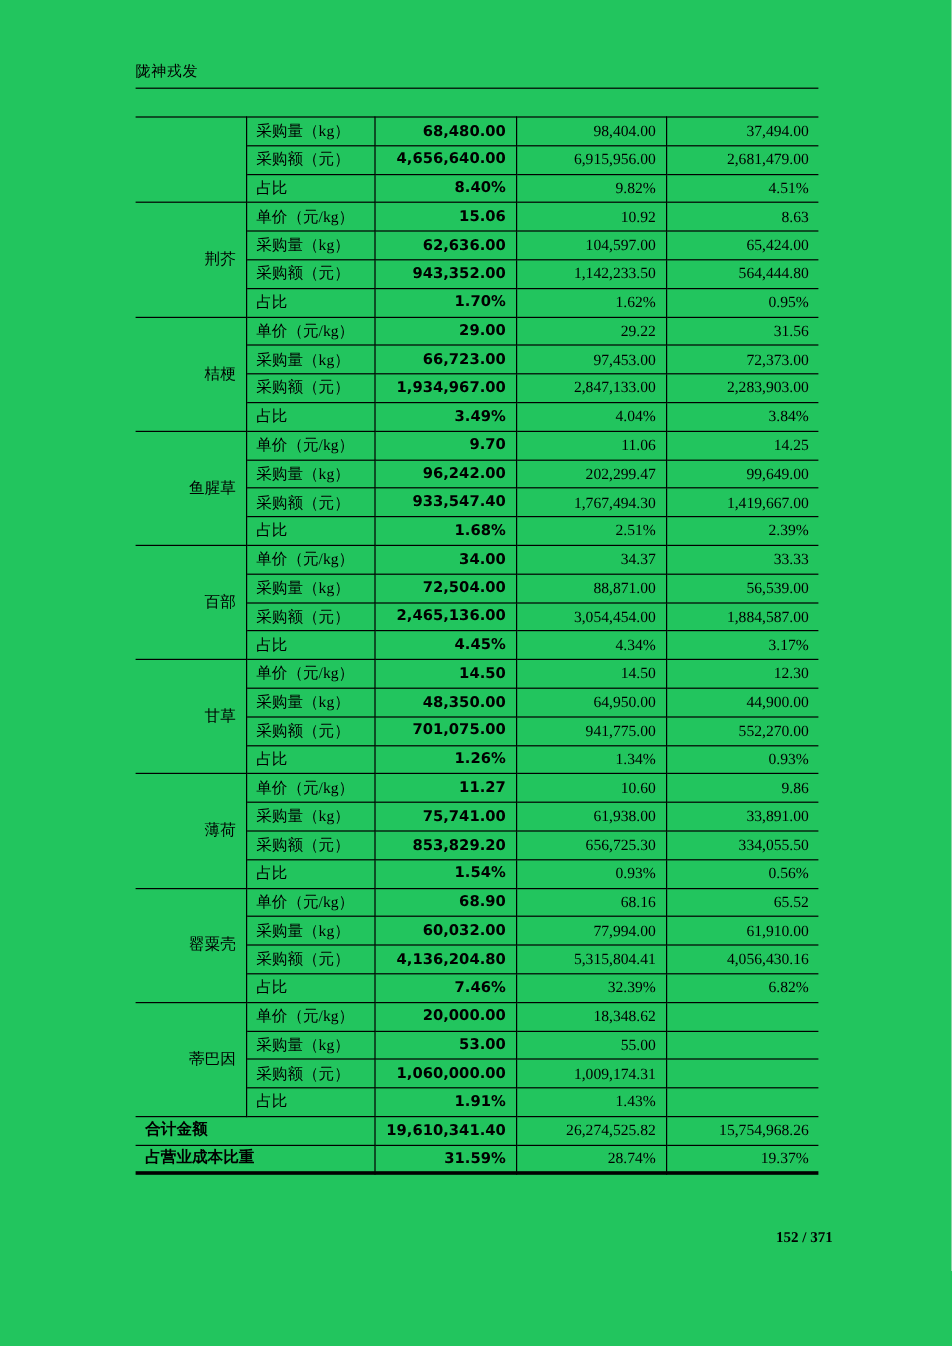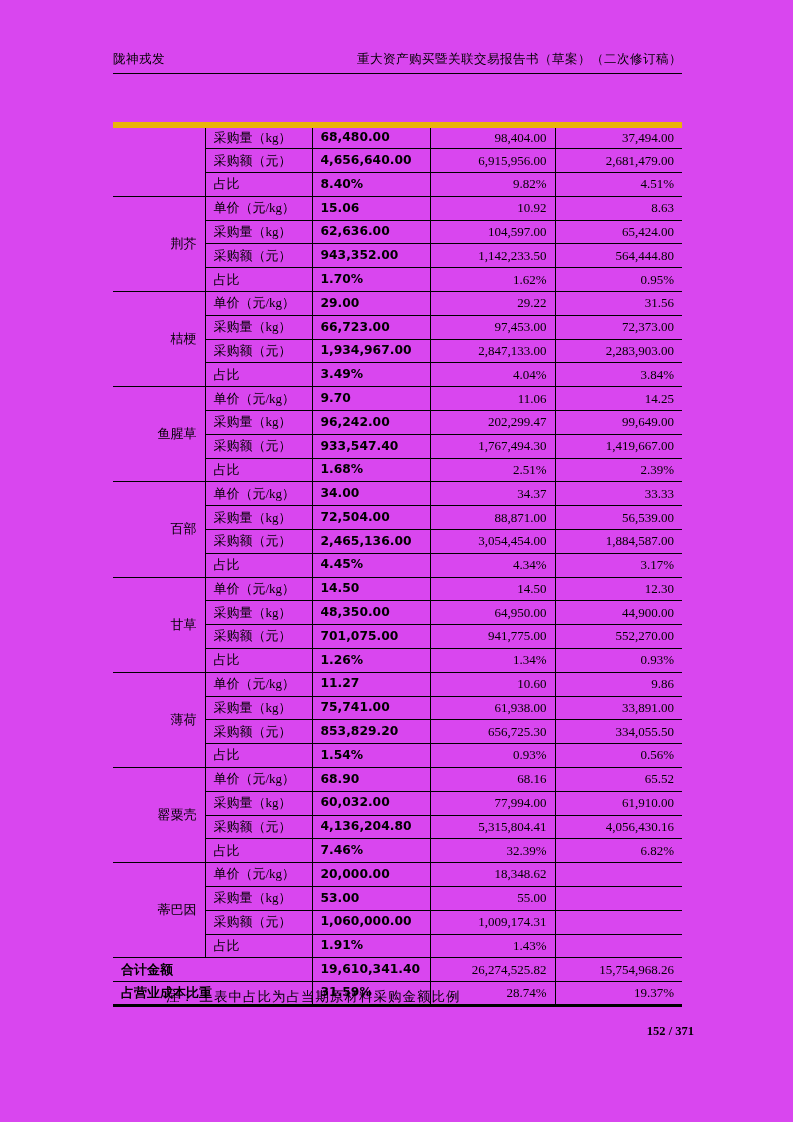--- a/index.html
+++ b/index.html
@@ -1,21 +1,21 @@
 <!DOCTYPE html>
 <html><head>
 <meta charset="utf-8">
 <style>
   * { box-sizing: border-box; }
   html, body { margin: 0; padding: 0; background: #e8e8e8; }
   .page {
     position: relative;
     width: 793px;
     height: 1122px;
-    background: #d946ef;
+    background: #22c55e;
     margin: 0 auto;
     overflow: hidden;
     font-family: "Liberation Serif", "DejaVu Serif", serif;
     color: #000000;
   }
   .page-header {
     position: absolute;
     left: 113px;
     top: 51px;
     width: 569px;
@@ -27,37 +27,37 @@
     font-size: 12.5px;
     letter-spacing: 0.5px;
   }
   .doc-table {
     position: absolute;
     left: 113px;
     top: 97px;
     width: 569px;
     border-collapse: collapse;
     table-layout: fixed;
-    border-top: 6px solid #eab308;
+    border-top: 1px solid #eab308;
     border-bottom: 3px solid #000;
-    margin-top: 25px;
   }
   .doc-table td {
     border: 1px solid #000;
     height: 23.8px;
     padding: 1px 8px;
     font-size: 13px;
     line-height: 1.1;
     white-space: nowrap;
     overflow: hidden;
     vertical-align: middle;
   }
   td.herb { border-left: none; text-align: right; padding-left: 7px; }
   td.ml   { text-align: left; }
   td.bv   {
+    text-align: right;
     font-family: "DejaVu Sans", "Liberation Sans", sans-serif;
     font-weight: 700;
     font-size: 12.3px;
   }
   td.nv   { text-align: right; }
   td.b    { font-weight: 400; }
   td.last { border-right: none; }
   td.sl   {
     border-left: none;
     font-family: "DejaVu Sans", "Liberation Sans", sans-serif;
@@ -78,21 +78,20 @@
     font-weight: 700;
   }
 </style>
 </head>
 <body>
 
 <div class="page">
 
   <div class="page-header">
     <span>陇神戎发</span>
-    <span>重大资产购买暨关联交易报告书（草案）（二次修订稿）</span>
   </div>
 
   <table class="doc-table">
     <colgroup>
       <col style="width:92px">
       <col style="width:107px">
       <col style="width:118px">
       <col style="width:125px">
       <col style="width:127px">
     </colgroup>
@@ -324,17 +323,16 @@
         </tr>
         <tr>
           <td class="sl" colspan="2">占营业成本比重</td>
           <td class="bv">31.59%</td>
           <td class="nv b">28.74%</td>
           <td class="nv b last">19.37%</td>
         </tr>
       </tbody>
   </table>
 
-  <div class="note">注： 上表中占比为占当期原材料采购金额比例</div>
 
   <div class="page-num">152 / 371</div>
 
 </div>
 
 </body></html>

